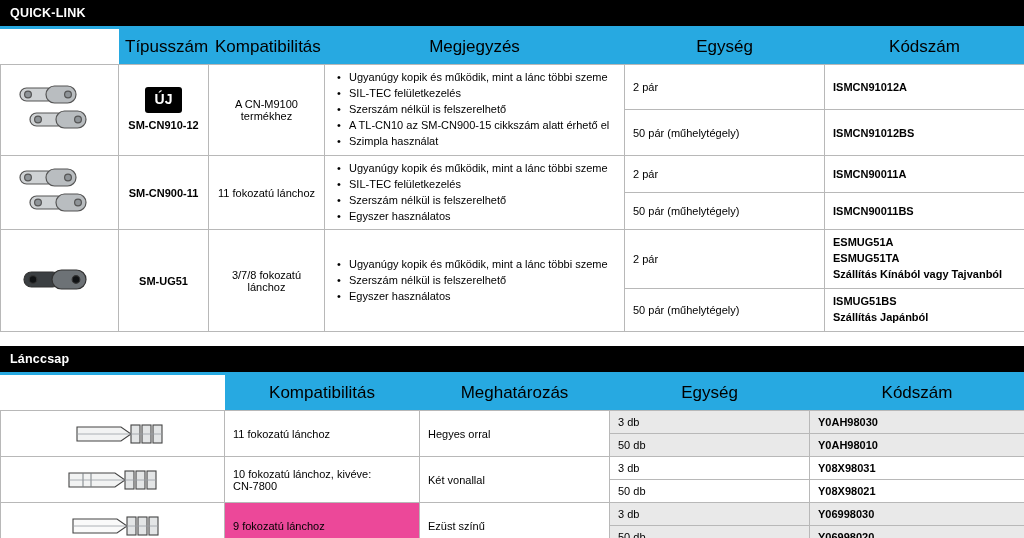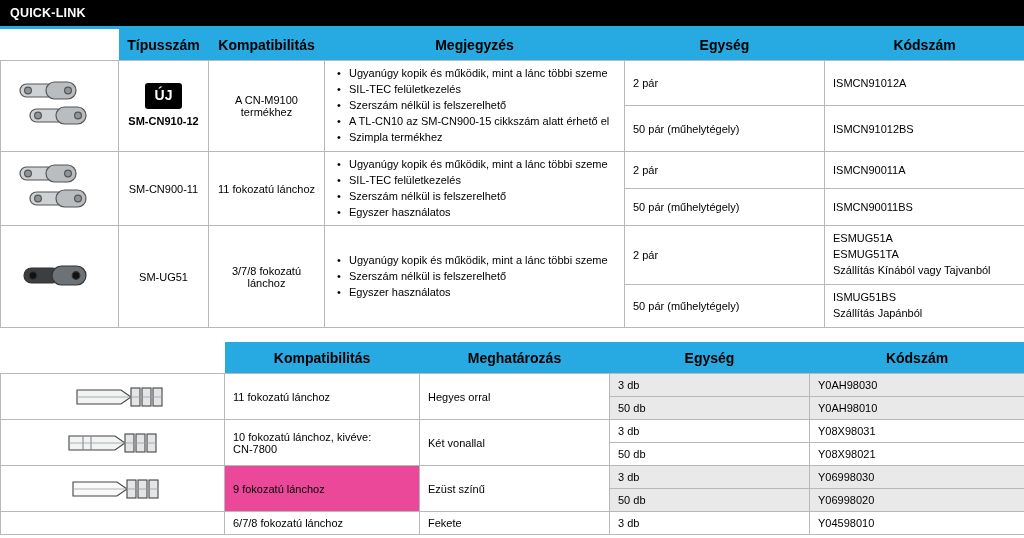--- a/index.html
+++ b/index.html
@@ -43,37 +43,37 @@
   }
   th, td {
     border: 1px solid #b8b8b8;
     vertical-align: middle;
     padding: 5px 8px;
     font-size: 11px;
   }
   thead th {
     background: #27a9e1;
     color: #000000;
-    font-weight: bold;
+    font-weight: normal;
     text-align: center;
-    font-size: 14px;
+    font-size: 17px;
     padding: 7px 6px;
     border: 1px solid #27a9e1;
     border-bottom: 1px solid #b8b8b8;
   }
   .th-blank {
     background: #ffffff;
     border: 1px solid #ffffff;
     border-bottom: 1px solid #b8b8b8;
   }
 
   
   .c-center { text-align: center; }
   .c-left { text-align: left; }
-  .bold { font-weight: normal; }
+  .bold { font-weight: bold; }
   .img-cell {
     background: #ffffff;
     text-align: center;
     padding: 4px;
   }
   .notes {
     margin: 0;
     padding-left: 14px;
     list-style: none;
     line-height: 1.45;
@@ -165,21 +165,21 @@
             <div>SM-CN910-12</div>
           </div>
         </td>
         <td class="c-center" rowspan="2">A CN-M9100 termékhez</td>
         <td rowspan="2">
           <ul class="notes">
             <li>Ugyanúgy kopik és működik, mint a lánc többi szeme</li>
             <li>SIL-TEC felületkezelés</li>
             <li>Szerszám nélkül is felszerelhető</li>
             <li>A TL-CN10 az SM-CN900-15 cikkszám alatt érhető el</li>
-            <li>Szimpla termékhez</li>
+            <li>Szimpla használat</li>
           </ul>
         </td>
         <td>2 pár</td>
         <td class="bold">ISMCN91012A</td>
       </tr>
       <tr>
         <td>50 pár (műhelytégely)</td>
         <td class="bold">ISMCN91012BS</td>
       </tr>
 
@@ -244,20 +244,23 @@
       <tr>
         <td>50 pár (műhelytégely)</td>
         <td class="bold code-lines" style="white-space:pre-line">ISMUG51BS
 Szállítás Japánból</td>
       </tr>
     </tbody>
   </table>
 
   <div class="spacer"></div>
 
+  <div class="section-bar cyan-accent">
+    <span>Lánccsap</span>
+  </div>
 
   <table>
     <colgroup>
       <col style="width:224px">
       <col style="width:195px">
       <col style="width:190px">
       <col style="width:200px">
       <col style="width:215px">
     </colgroup>
     <thead>

